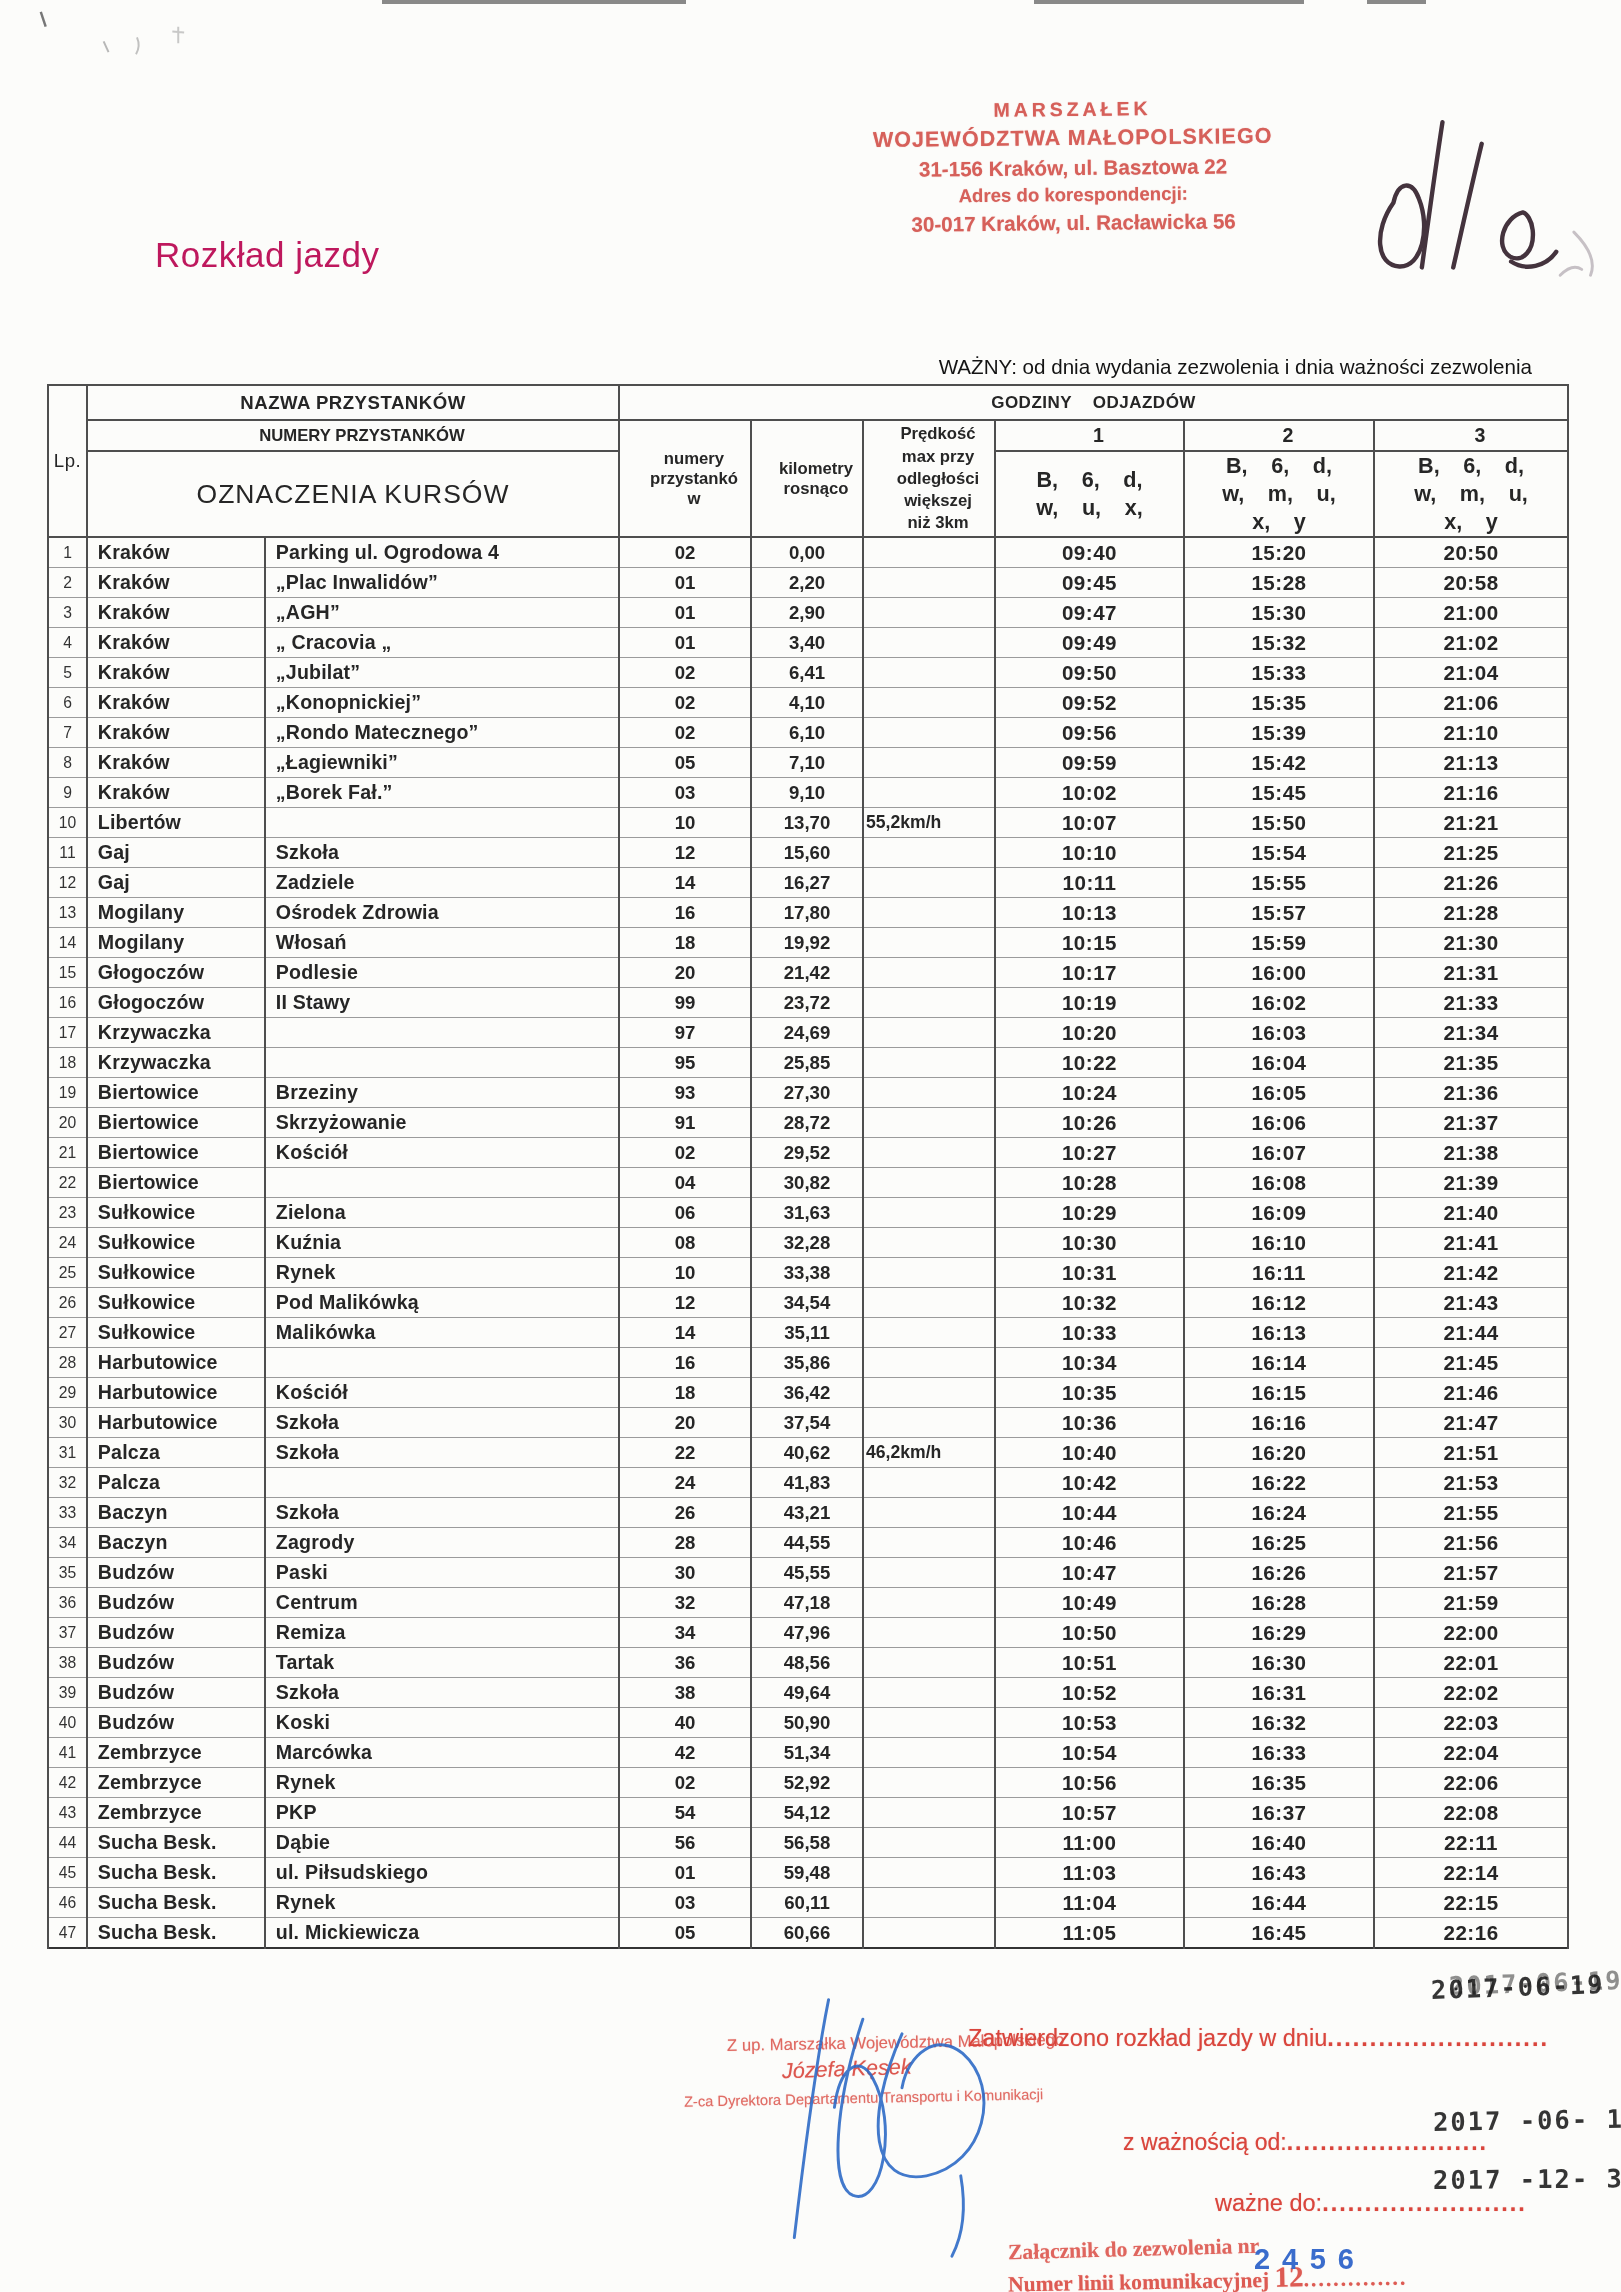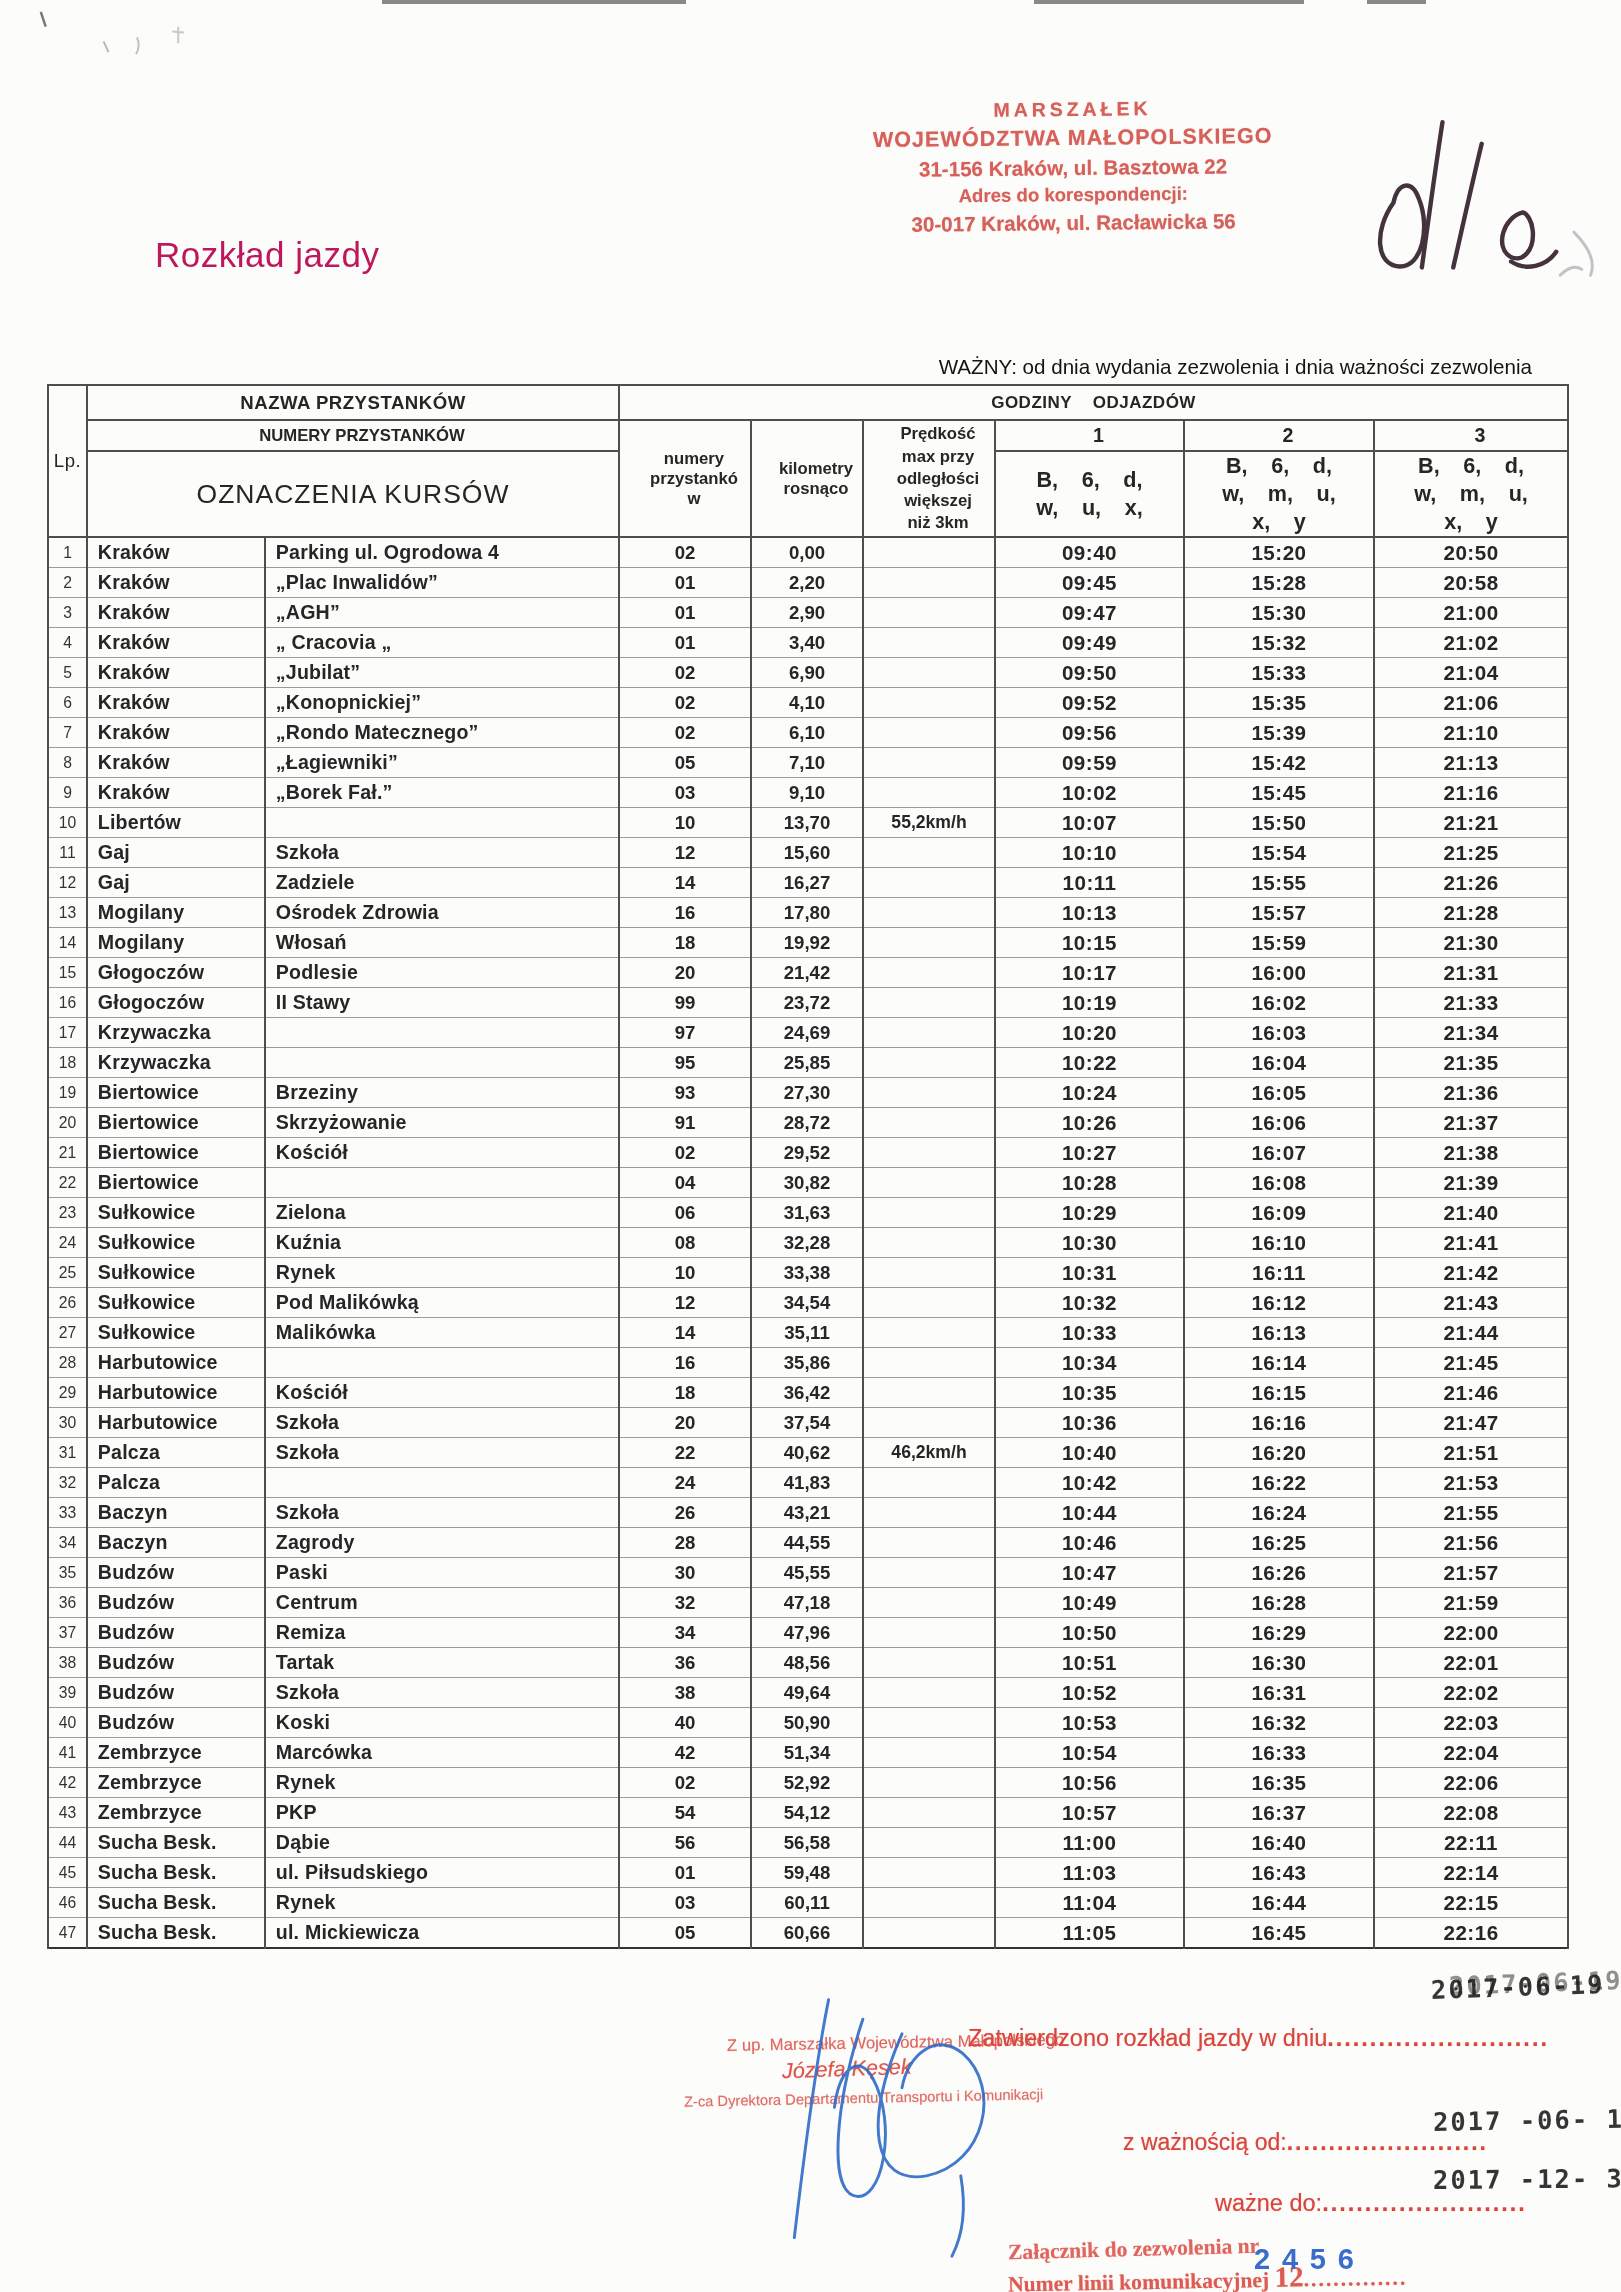--- a/index.html
+++ b/index.html
@@ -51,21 +51,21 @@
   th.mark-h { font-size:26.5px; letter-spacing:1px; font-weight:normal; }
   th.pre { white-space:pre-wrap;margin-top:8px; }
   th.small-h { font-size:20.6px; line-height:1.2; }
   th.speed-h { font-size:16px; line-height:1.32; font-weight:bold; }
   th.codes { font-size:21.6px; word-spacing:17.6px; line-height:1.3; vertical-align:middle; }
 
   tbody td { height:29px; border-top:1.5px solid #9b9b9b; border-bottom:1.5px solid #9b9b9b; font-weight:bold; font-size:19.6px; }
   tbody td.c0 { font-weight:normal; font-size:15.7px; color:#333; text-align:center; }
   tbody td.c1, tbody td.c2 { text-align:left; padding-left:9.8px; letter-spacing:0.2px; }
   tbody td.c3, tbody td.c4 { text-align:center; font-size:18.6px; }
-  tbody td.c5 { text-align:center; font-size:17.6px;margin-top:44px; }
+  tbody td.c5 { text-align:left; font-size:17.6px;margin-top:44px; }
   tbody td.c6, tbody td.c7, tbody td.c8 { text-align:center; font-size:20.6px; letter-spacing:0.5px; }
 
   
   .red { color:#d9453c; }
   .stamp-text { text-shadow:0 0 1px rgba(217,69,60,.5); }
   .approved-line { position:absolute; left:968px; top:2025px; font-size:23.5px; white-space:nowrap; }
   .dots { letter-spacing:2px; font-weight:bold; }
   .zup-line { position:absolute; left:727px; top:2033px; font-size:16.7px; transform:rotate(-1deg); opacity:.8; white-space:nowrap; }
   .stamp-date { position:absolute; font-family:"DejaVu Sans Mono", monospace; font-weight:bold; color:rgba(25,25,25,.88); font-size:25.5px; letter-spacing:2px; white-space:nowrap; }
   .stamp-echo { opacity:.55; }
@@ -210,21 +210,21 @@
           <td class="c5"></td>
           <td class="c6">09:49</td>
           <td class="c7">15:32</td>
           <td class="c8">21:02</td>
         </tr>
         <tr>
           <td class="c0">5</td>
           <td class="c1">Kraków</td>
           <td class="c2">„Jubilat”</td>
           <td class="c3">02</td>
-          <td class="c4">6,90</td>
+          <td class="c4">6,41</td>
           <td class="c5"></td>
           <td class="c6">09:50</td>
           <td class="c7">15:33</td>
           <td class="c8">21:04</td>
         </tr>
         <tr>
           <td class="c0">6</td>
           <td class="c1">Kraków</td>
           <td class="c2">„Konopnickiej”</td>
           <td class="c3">02</td>

